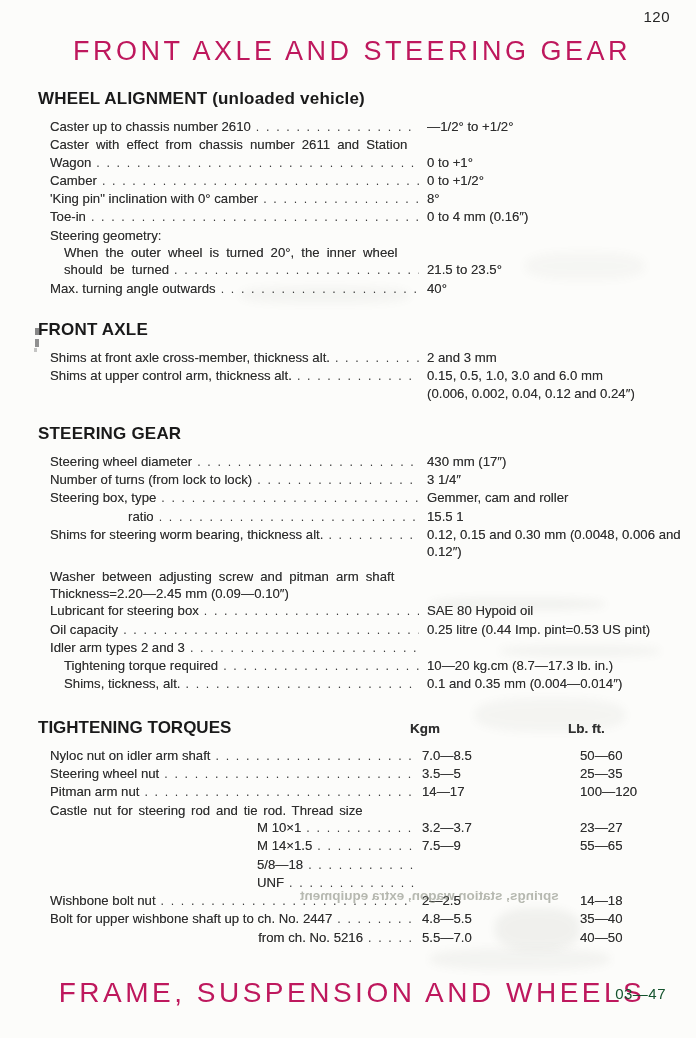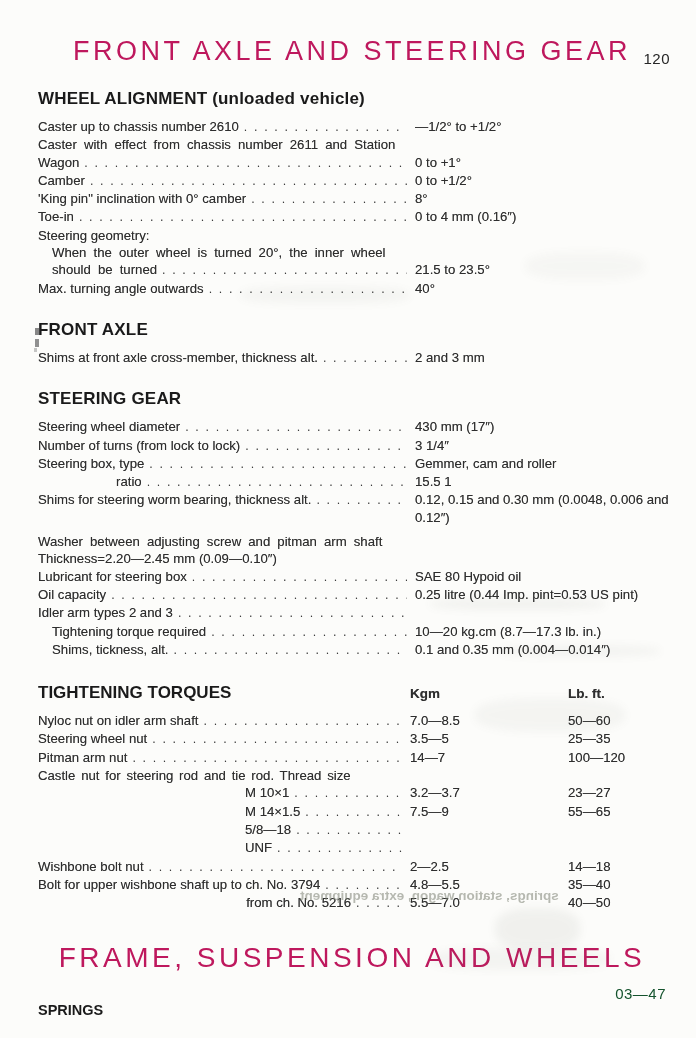--- a/index.html
+++ b/index.html
@@ -4,26 +4,26 @@
 <style>
   html,body{margin:0;padding:0;}
   body{
     width:696px;height:1038px;position:relative;overflow:hidden;
     background:#fcfcfa;
     font-family:"Liberation Sans", sans-serif;
     color:#2e2e2e;
   }
   .page{position:absolute;inset:0;}
   .content{position:absolute;left:38px;right:30px;top:0;}
-  .pagenum{position:absolute;top:8px;right:26px;font-size:15px;letter-spacing:0.5px;color:#262626;margin-top:42px;}
+  .pagenum{position:absolute;top:8px;right:26px;font-size:15px;letter-spacing:0.5px;color:#262626;}
   .doc-title{margin-top:36px;text-align:center;font-size:27px;letter-spacing:3.5px;color:#be185d;white-space:nowrap;}
   .doc-title.second{margin-top:30px;font-size:28px;}
   h2{font-size:17px;font-weight:bold;color:#1a1a1a;margin:22px 0 9px 0;letter-spacing:0.2px;}
   h3{font-size:14.5px;font-weight:bold;color:#1a1a1a;margin:28px 0 0 0;}
-  .rows{font-size:13.2px;line-height:17.3px;}
+  .rows{font-size:13.2px;line-height:17.3px;margin-left:12px;}
   .row{display:flex;align-items:baseline;}
   .lblwrap{width:377px;display:flex;align-items:baseline;flex:none;}
   .row.fullline .lblwrap{width:100%;}
   .lbl{white-space:nowrap;text-shadow:0 0 0.3px rgba(50,50,50,0.55);}
   .fullline .lbl{white-space:normal;}
   .just3 .lbl{word-spacing:3.4px;}
   .just2 .lbl{word-spacing:2.1px;}
   .ind1 .lbl{margin-left:14px;}
   .ind-ratio .lbl{margin-left:78px;}
   .dots{flex:1;overflow:hidden;white-space:nowrap;margin:0 8px 0 5px;min-width:0;}
@@ -137,20 +137,30 @@
 
     <h2>FRONT AXLE</h2>
     <div class="rows">
       <div class="row">
         <div class="lblwrap">
             <span class="lbl">Shims at front axle cross-member, thickness alt.</span>
             <span class="dots"></span>
           </div>
         <span class="val">2 and 3 mm</span>
       </div>
+      <div class="row">
+        <div class="lblwrap">
+            <span class="lbl">Shims at upper control arm, thickness alt.</span>
+            <span class="dots"></span>
+          </div>
+        <span class="val">
+            <div>0.15, 0.5, 1.0, 3.0 and 6.0 mm</div>
+            <div>(0.006, 0.002, 0.04, 0.12 and 0.24″)</div>
+          </span>
+      </div>
     </div>
 
     <h2>STEERING GEAR</h2>
     <div class="rows">
       <div class="row">
         <div class="lblwrap">
             <span class="lbl">Steering wheel diameter</span>
             <span class="dots"></span>
           </div>
         <span class="val">430 mm (17″)</span>
@@ -251,21 +261,21 @@
             <span class="dots"></span>
           </div>
         <span class="tc1">3.5—5</span>
         <span class="tc2">25—35</span>
       </div>
       <div class="trow">
         <div class="tlabel">
             <span class="lbl">Pitman arm nut</span>
             <span class="dots"></span>
           </div>
-        <span class="tc1">14—7</span>
+        <span class="tc1">14—17</span>
         <span class="tc2">100—120</span>
       </div>
       <div class="trow nodots just2">
         <div class="tlabel">
             <span class="lbl">Castle nut for steering rod and tie rod. Thread size</span>
           </div>
         <span class="tc1"></span>
         <span class="tc2"></span>
       </div>
       <div class="trow tind">
@@ -303,21 +313,21 @@
       <div class="trow">
         <div class="tlabel">
             <span class="lbl">Wishbone bolt nut</span>
             <span class="dots"></span>
           </div>
         <span class="tc1">2—2.5</span>
         <span class="tc2">14—18</span>
       </div>
       <div class="trow">
         <div class="tlabel">
-            <span class="lbl">Bolt for upper wishbone shaft up to ch. No. 3794</span>
+            <span class="lbl">Bolt for upper wishbone shaft up to ch. No. 2447</span>
             <span class="dots"></span>
           </div>
         <span class="tc1">4.8—5.5</span>
         <span class="tc2">35—40</span>
       </div>
       <div class="trow tright">
         <div class="tlabel">
             <span class="lbl">from ch. No. 5216</span>
             <span class="dots"></span>
           </div>

